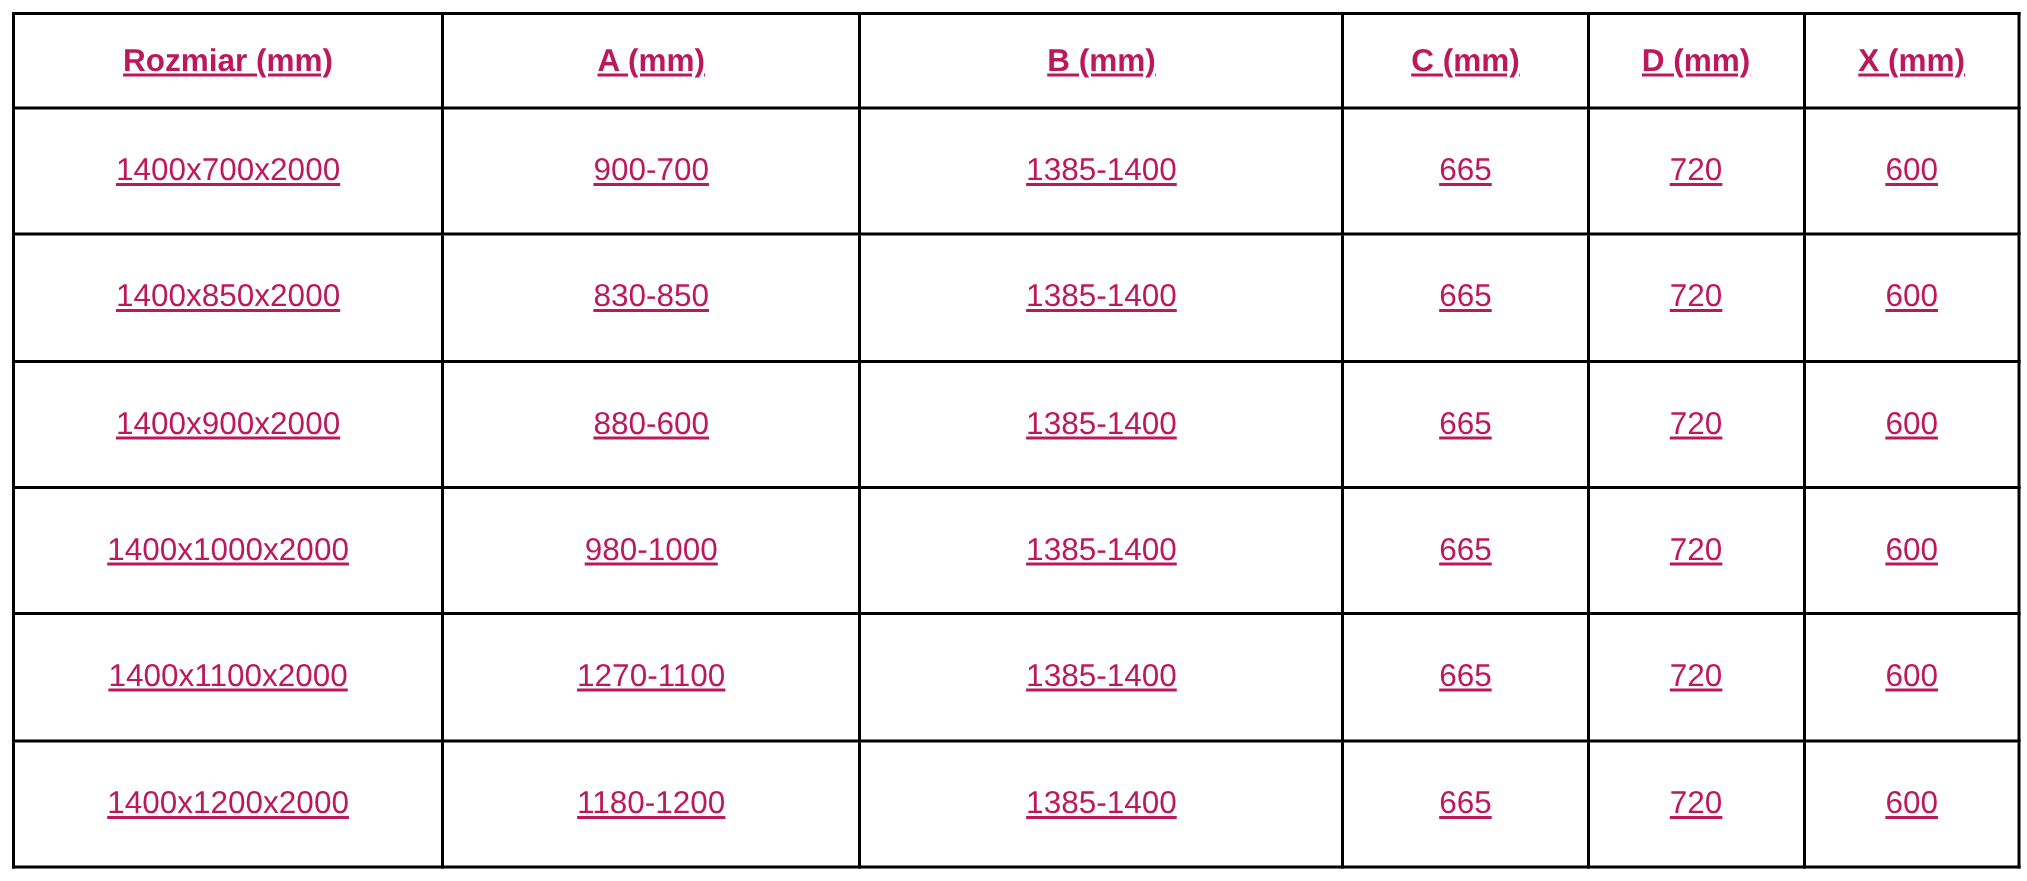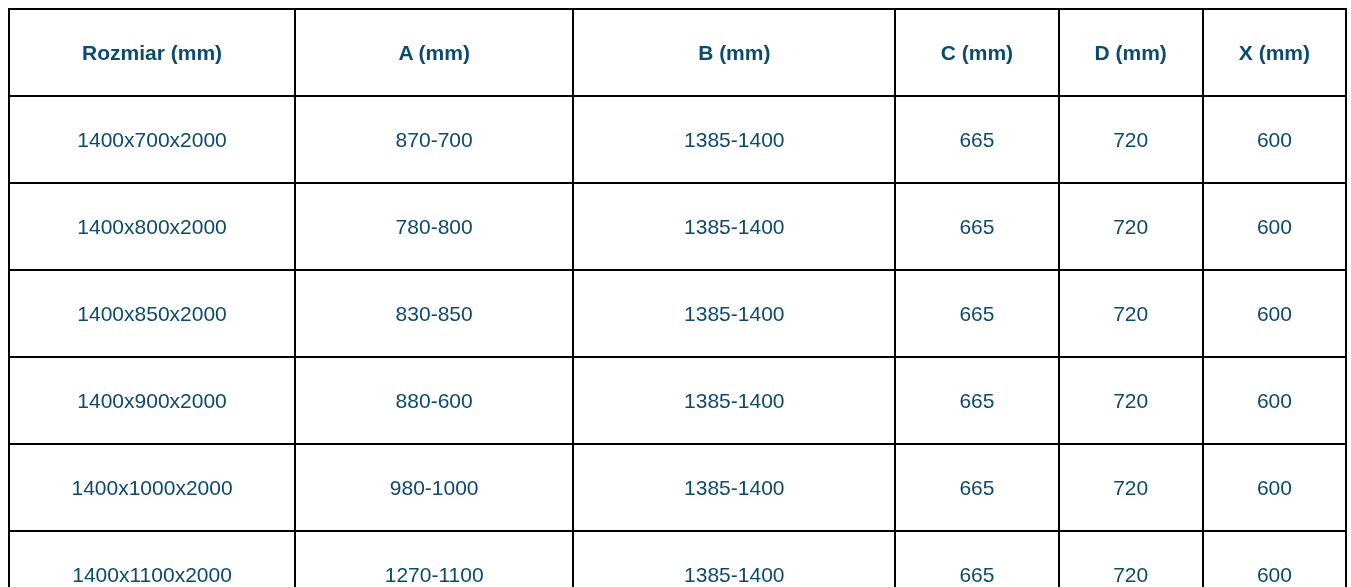--- a/index.html
+++ b/index.html
@@ -16,24 +16,25 @@
     margin: 8px;
     width: 1339px;
     height: 571px;
     background: #ffffff;
   }
   table.size-table th,
   table.size-table td {
     border: 2px solid #000000;
     text-align: center;
     vertical-align: middle;
-    color: #0c4a6e;
-    padding: 12px;
+    color: #be185d;
+    padding: 0;
     overflow: hidden;
     white-space: nowrap;
+    text-decoration: underline;
   }
   table.size-table th {
     font-size: 21px;
     font-weight: bold;
     height: 61px;
   }
   table.size-table td {
     font-size: 21px;
     font-weight: normal;
     height: 61px;
@@ -64,29 +65,21 @@
         <th>A (mm)</th>
         <th>B (mm)</th>
         <th>C (mm)</th>
         <th>D (mm)</th>
         <th>X (mm)</th>
       </tr>
   </thead>
   <tbody id="table-body">
       <tr>
         <td>1400x700x2000</td>
-        <td>870-700</td>
-        <td>1385-1400</td>
-        <td>665</td>
-        <td>720</td>
-        <td>600</td>
-      </tr>
-      <tr>
-        <td>1400x800x2000</td>
-        <td>780-800</td>
+        <td>900-700</td>
         <td>1385-1400</td>
         <td>665</td>
         <td>720</td>
         <td>600</td>
       </tr>
       <tr>
         <td>1400x850x2000</td>
         <td>830-850</td>
         <td>1385-1400</td>
         <td>665</td>
@@ -110,14 +103,22 @@
         <td>600</td>
       </tr>
       <tr>
         <td>1400x1100x2000</td>
         <td>1270-1100</td>
         <td>1385-1400</td>
         <td>665</td>
         <td>720</td>
         <td>600</td>
       </tr>
+      <tr>
+        <td>1400x1200x2000</td>
+        <td>1180-1200</td>
+        <td>1385-1400</td>
+        <td>665</td>
+        <td>720</td>
+        <td>600</td>
+      </tr>
     </tbody>
 </table>
 
 </body></html>

